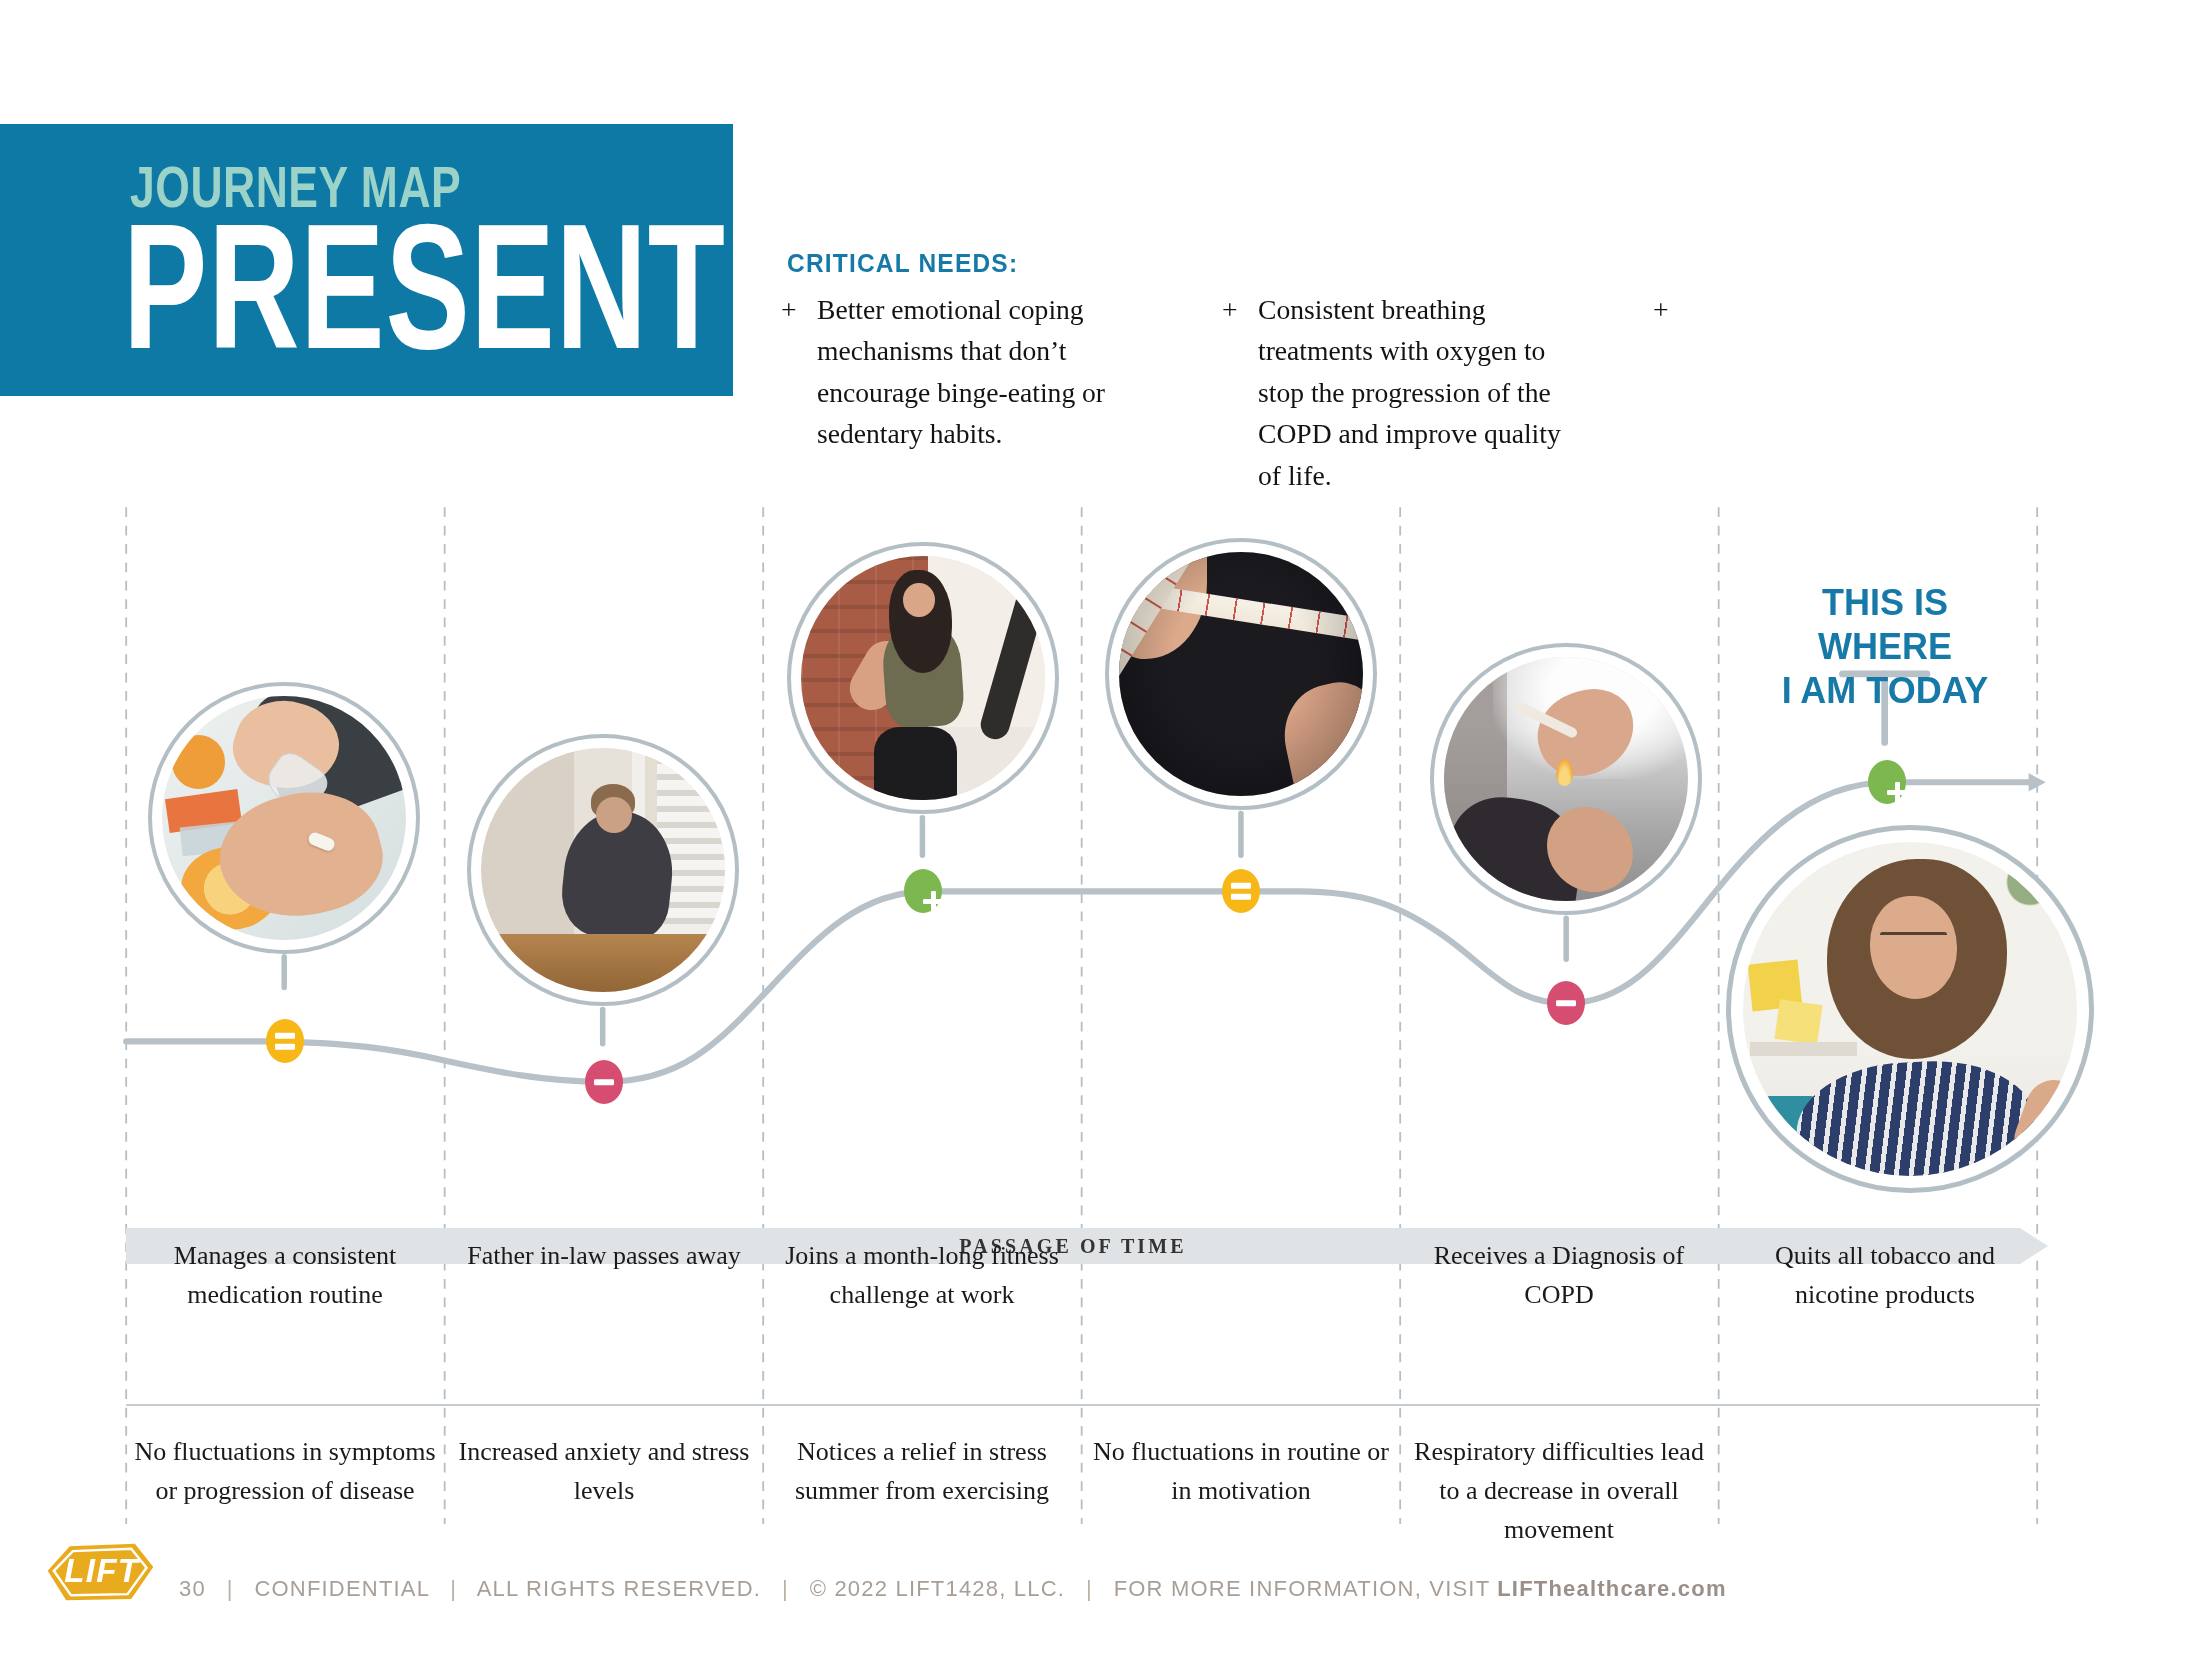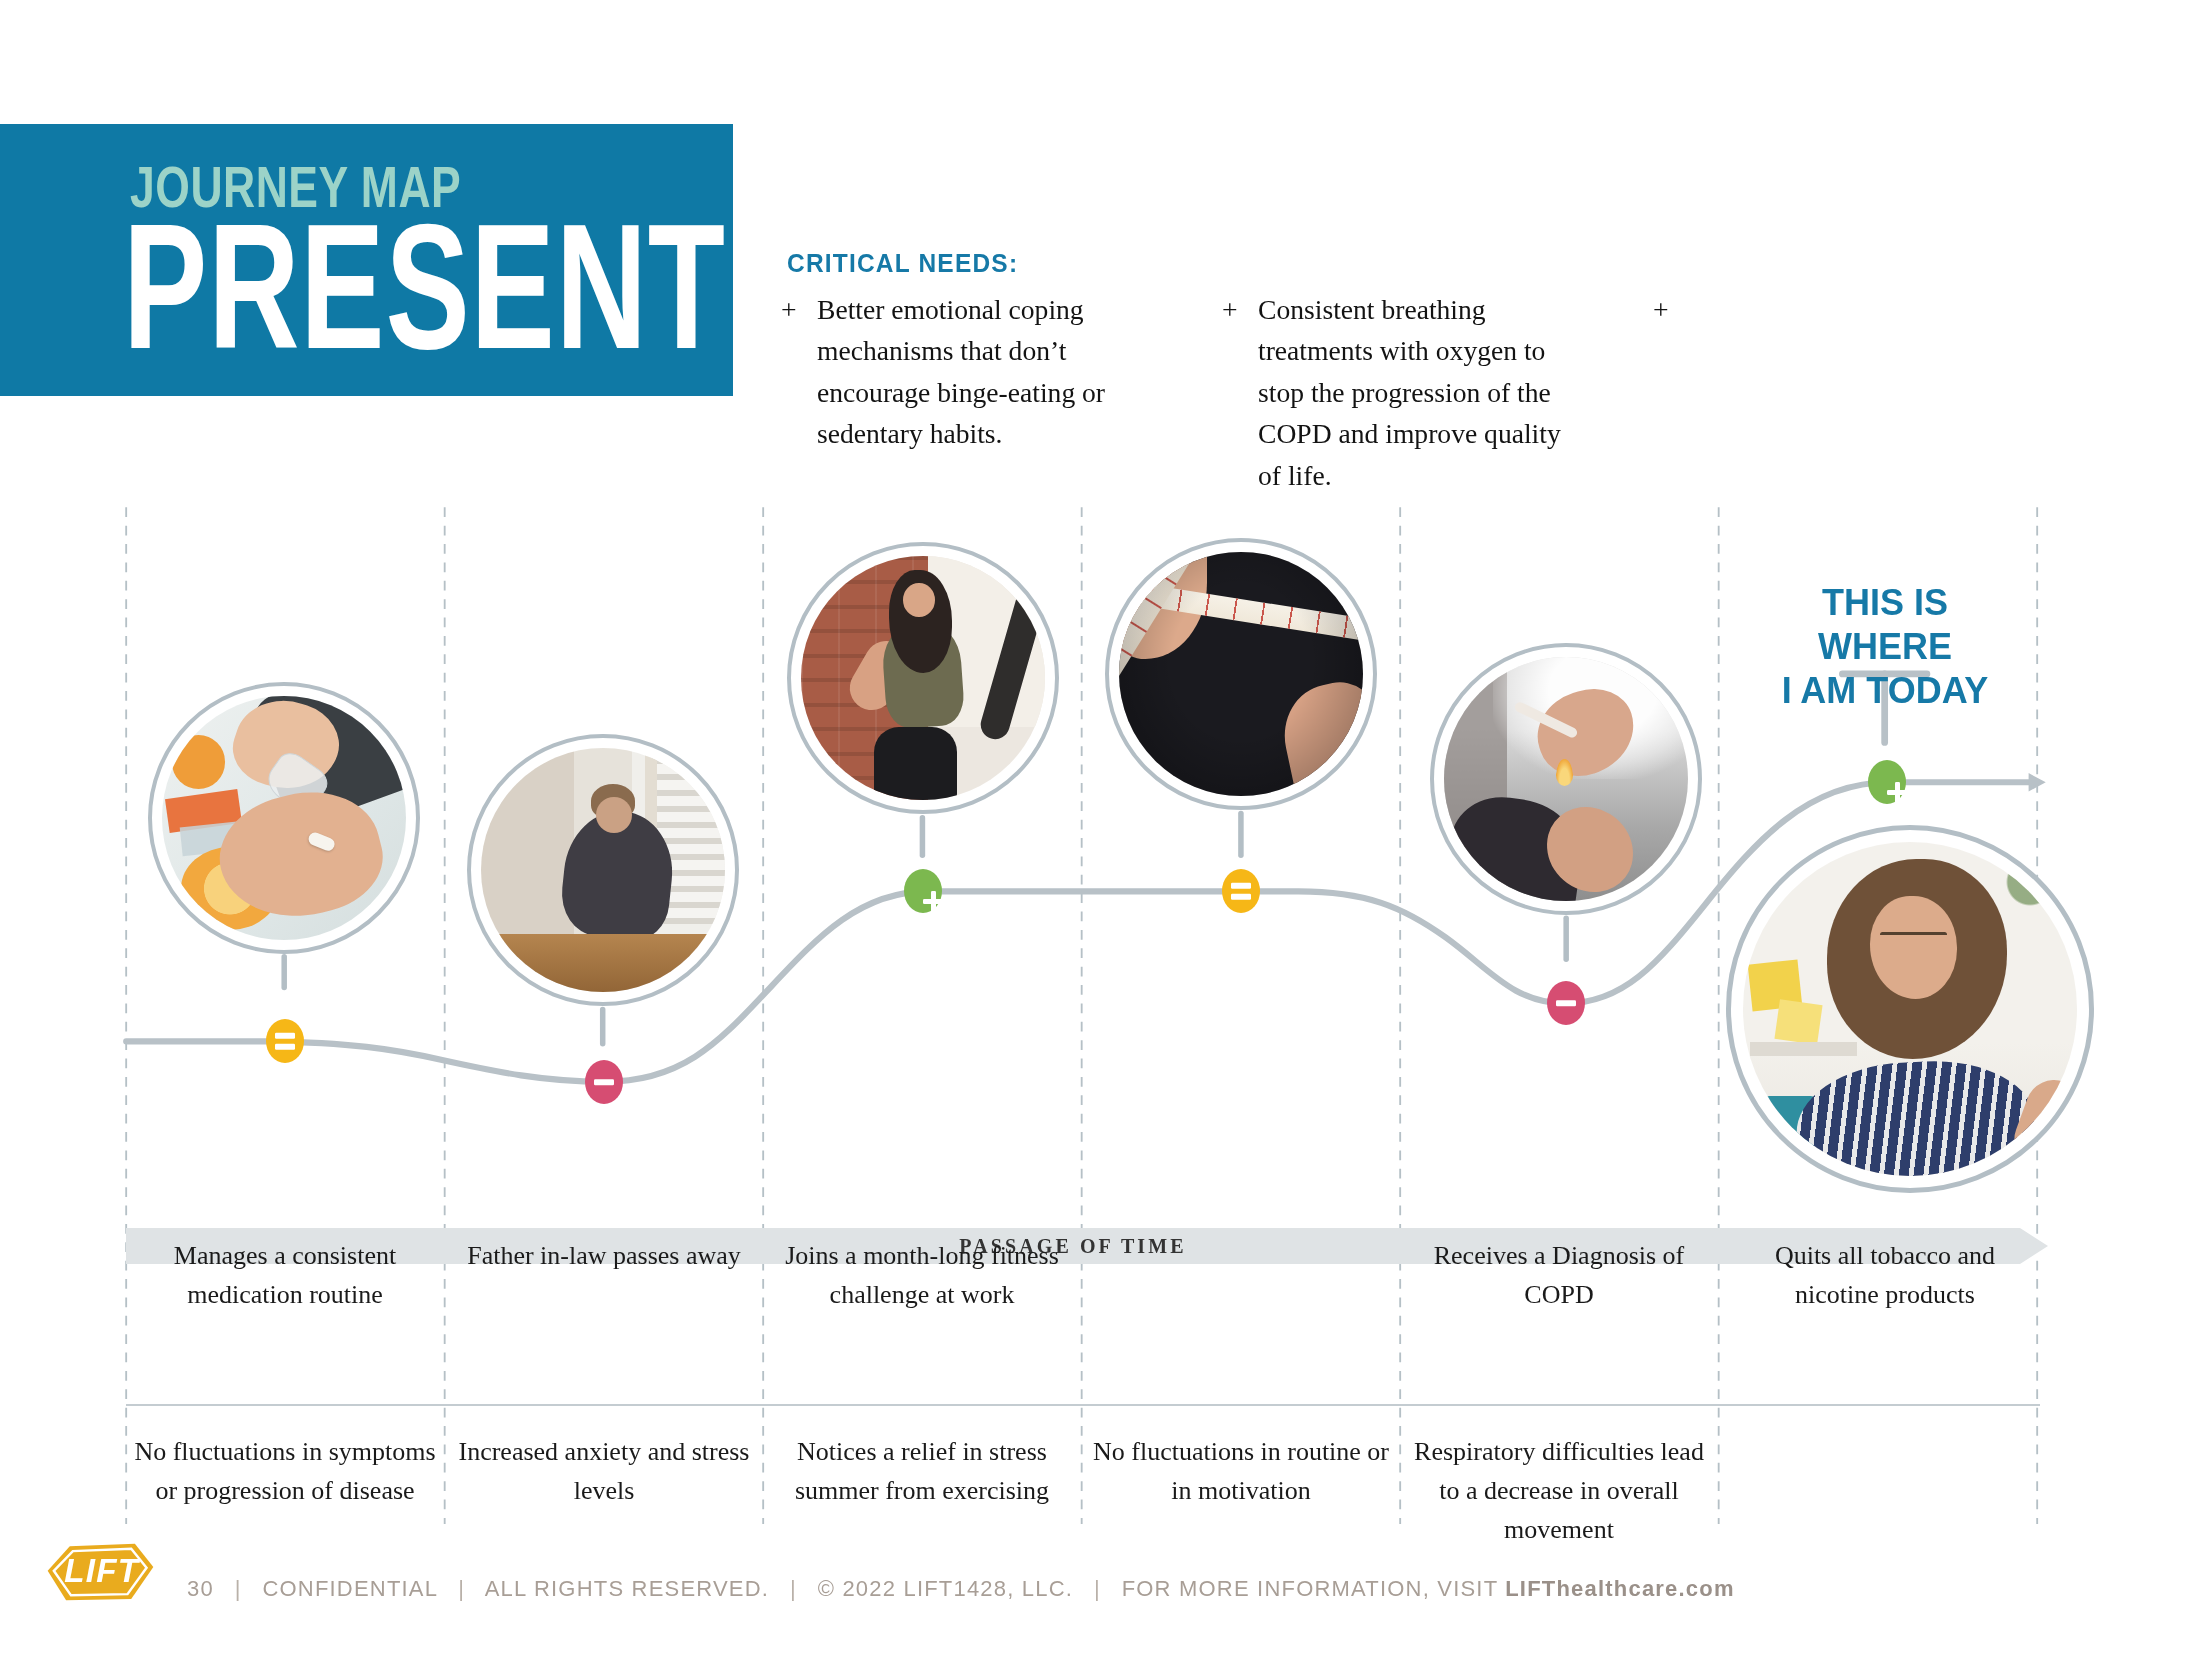--- a/index.html
+++ b/index.html
@@ -127,21 +127,21 @@
                  font-weight:700;font-size:20px;letter-spacing:3.1px;color:#333333;}
   .passage-arrow{position:absolute;left:2020px;top:1228px;width:0;height:0;
                  border-top:18px solid transparent;border-bottom:18px solid transparent;border-left:28px solid #dfe3e5;}
   .sepline{position:absolute;left:126px;top:1404px;width:1914px;height:1.8px;background:#c4ccd1;}
   .cell{position:absolute;width:306px;text-align:center;font-size:26px;line-height:1.5;color:#1a1a1a;}
   .r1{top:1236px}.r2{top:1432px}
   .cA{left:132px}.cB{left:451px}.cC{left:769px}.cD{left:1088px}.cE{left:1406px}.cF{left:1732px}
 
   
   .footer-logo{position:absolute;left:44px;top:1540px;}
-  .footer-text{position:absolute;left:187px;top:1576px;font-family:"Liberation Sans",sans-serif;
+  .footer-text{position:absolute;left:179px;top:1576px;font-family:"Liberation Sans",sans-serif;
                font-size:22px;letter-spacing:1.2px;color:#a89e96;white-space:nowrap;}
   .footer-text .sep{padding:0 13.5px;color:#b9b1a9;}
   .footer-text .domain{font-weight:700;color:#9a9089;}
 </style>
 </head>
 <body>
 
 <div class="slide">
 
   <div class="header-band"></div>

